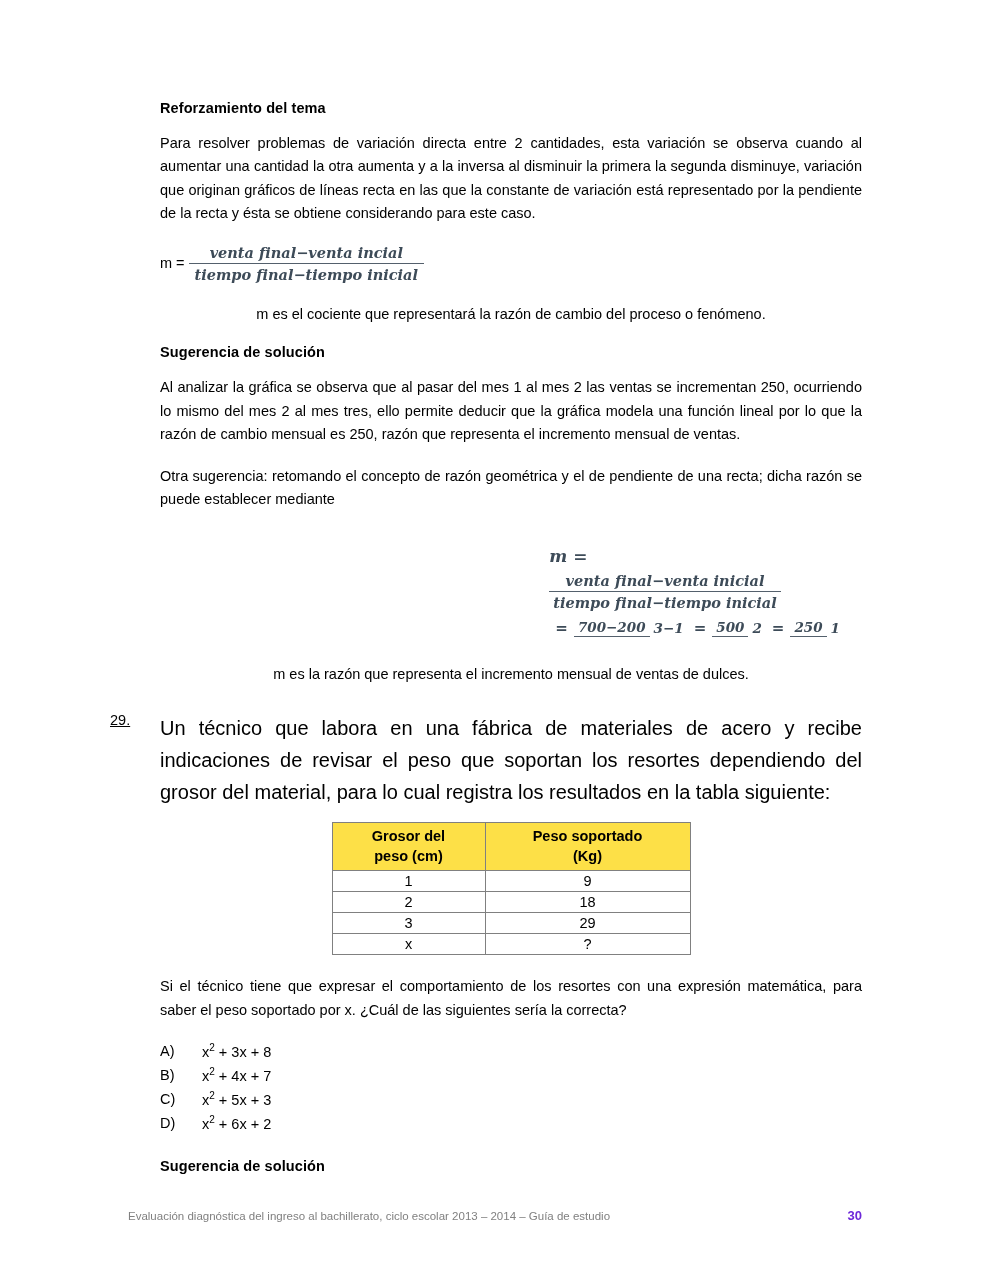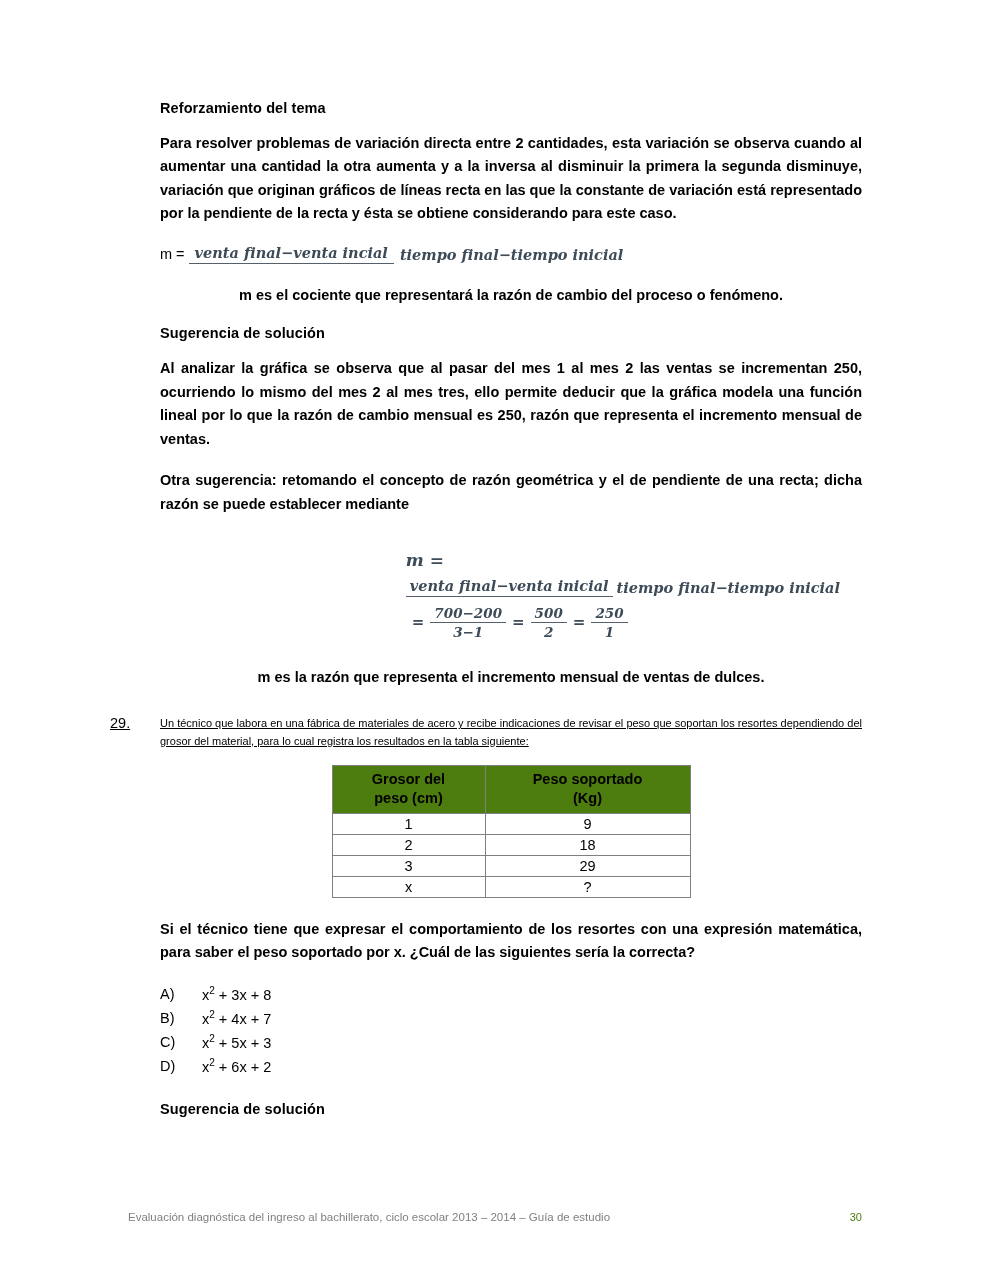--- a/index.html
+++ b/index.html
@@ -26,37 +26,36 @@
     font-weight: bold;
     font-size: 14.5px;
     margin: 0 0 16px 0;
     letter-spacing: 0.1px;
   }
   p.body {
     font-size: 14.5px;
     line-height: 1.62;
     text-align: justify;
     margin: 0 0 18px 0;
-    font-weight: bold;
   }
   p.body.nojust { text-align: center; }
 
   
   .formula1 {
     display: flex;
     align-items: center;
     margin: 10px 0 20px 0;
   }
   .formula1 .lhs {
     font-size: 14.5px;
     margin-right: 4px;
   }
   .frac {
     display: inline-flex;
-    flex-direction: row;
+    flex-direction: column;
     align-items: stretch;
     text-align: center;
     vertical-align: middle;
     font-family: "DejaVu Serif", serif;
     font-style: italic;
     font-weight: bold;
     color: #3d4b58;
   }
   .frac .num {
     padding: 0 6px 2px 6px;
@@ -103,21 +102,21 @@
     display: flex;
     align-items: center;
     margin-top: 8px;
     font-family: "DejaVu Serif", serif;
     font-weight: bold;
     color: #3d4b58;
   }
   .eqrow .eq { font-size: 15px; margin: 0 6px; }
   .smallfrac {
     display: inline-flex;
-    flex-direction: column;
+    flex-direction: row;
     text-align: center;
     font-size: 13.5px;
   }
   .smallfrac .num {
     border-bottom: 1.4px solid #54606c;
     padding: 0 4px 1px 4px;
   }
   .smallfrac .den {
     padding: 1px 4px 0 4px;
   }
@@ -128,38 +127,37 @@
     margin: 26px 0 14px 0;
   }
   .question .qnum {
     width: 50px;
     flex: 0 0 50px;
     font-size: 14.5px;
     margin-left: -50px;
     text-decoration: underline;
   }
   .question .qtext {
-    font-size: 11px;
+    font-size: 20px;
     line-height: 1.6;
     text-align: justify;
-    text-decoration: underline;
   }
 
   
   .table-wrap {
     display: flex;
     justify-content: center;
     margin: 12px 0 20px 0;
   }
   table.data {
     border-collapse: collapse;
     font-size: 14.5px;
   }
   table.data th {
-    background: #4d7c0f;
+    background: #fde047;
     border: 1px solid #808080;
     font-weight: bold;
     padding: 4px 12px;
     text-align: center;
     line-height: 1.35;
   }
   table.data td {
     border: 1px solid #808080;
     padding: 2px 12px;
     text-align: center;
@@ -192,23 +190,23 @@
     left: 128px;
     right: 128px;
     bottom: 57px;
     display: flex;
     align-items: baseline;
     justify-content: space-between;
     color: #808080;
     font-size: 11.5px;
   }
   .footer .pageno {
-    color: #4d7c0f;
-    font-weight: normal;
-    font-size: 11px;
+    color: #6d28d9;
+    font-weight: bold;
+    font-size: 13px;
   }
 </style>
 </head>
 <body>
 
 <div class="page">
 
   <h2 class="h-bold">Reforzamiento del tema</h2>
 
   <p class="body">Para resolver problemas de variación directa entre 2 cantidades, esta variación se observa cuando al aumentar una cantidad la otra aumenta y a la inversa al disminuir la primera la segunda disminuye, variación que originan gráficos de líneas recta en las que la constante de variación está representado por la pendiente de la recta y ésta se obtiene considerando para este caso.</p>

